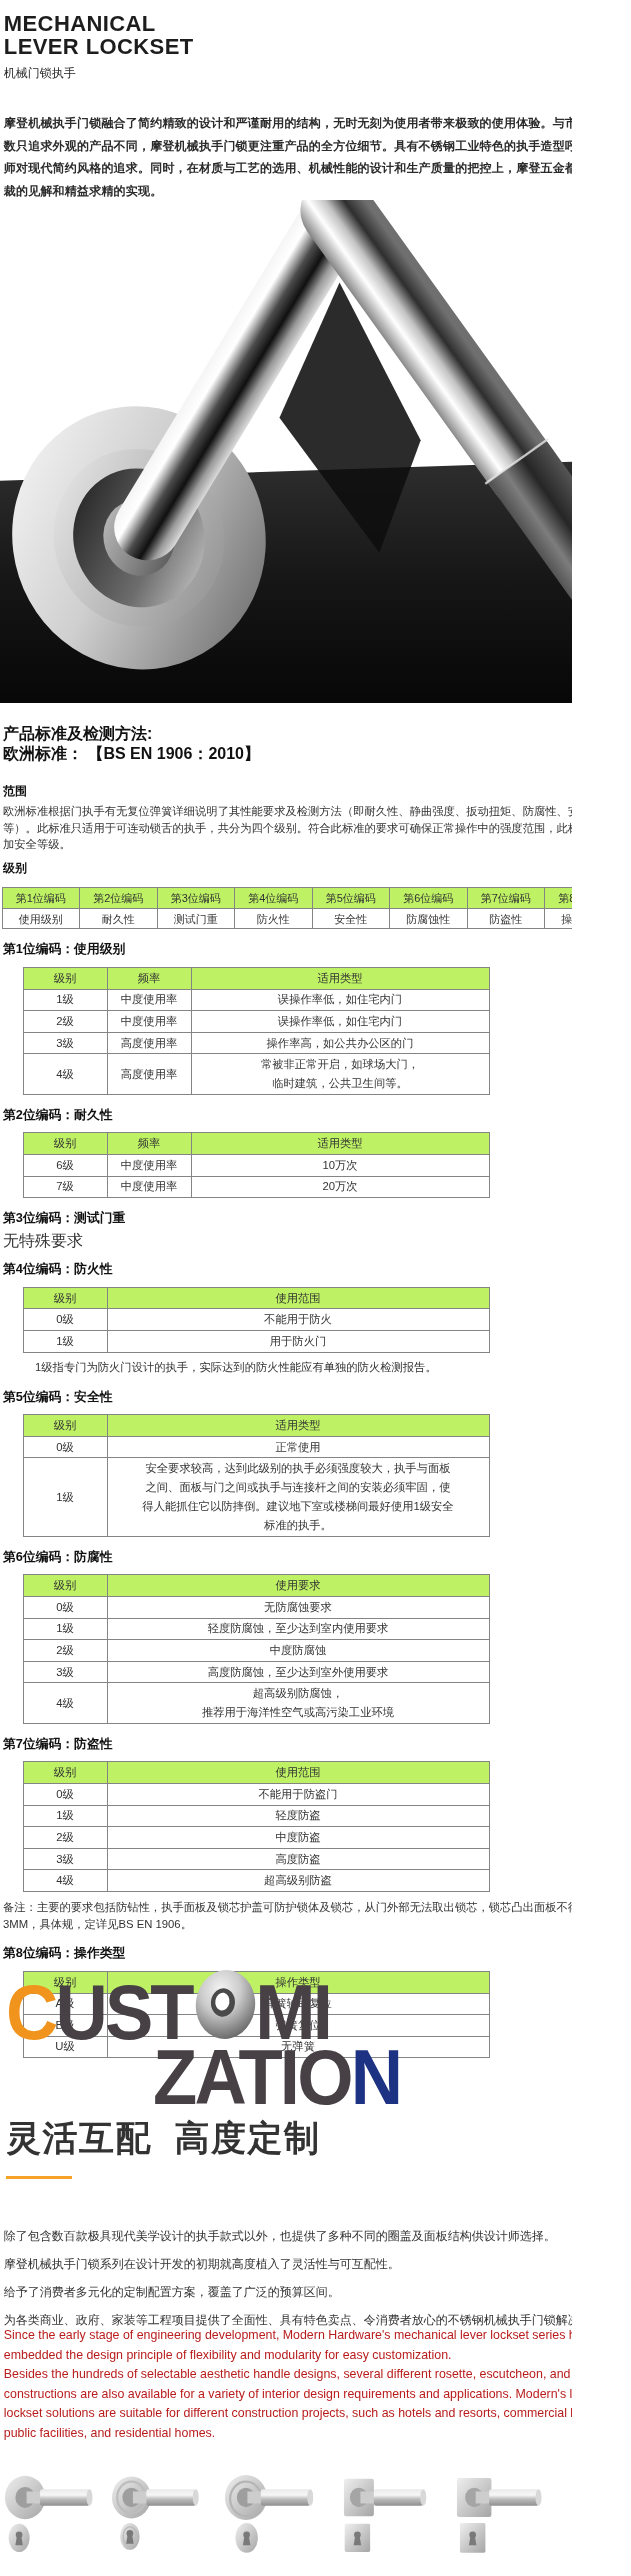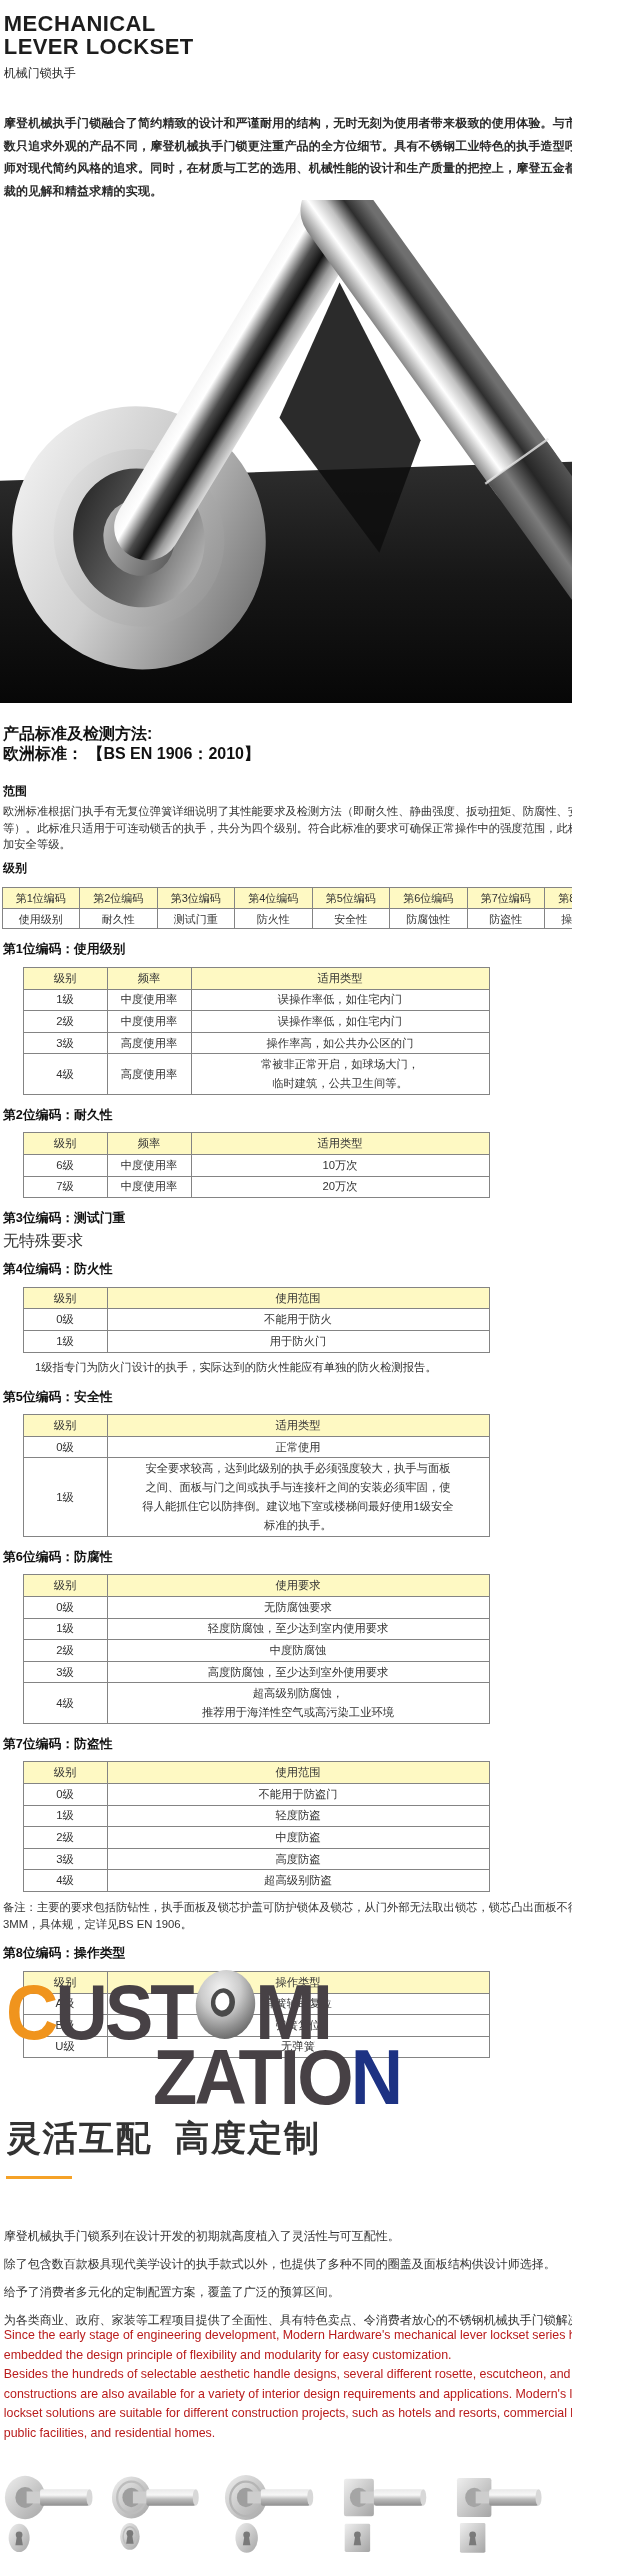--- a/index.html
+++ b/index.html
@@ -20,21 +20,21 @@
   .flow{position:absolute;top:712px;left:3px;width:625px;}
   .b{font-weight:700;color:#111;}
   .std-line{font-size:16px;line-height:20px;}
   .h-scope{font-size:12px;line-height:16.5px;margin-top:19px;}
   .ptext{font-size:11.3px;line-height:16.5px;margin-top:3.8px;color:#333;}
   .h-grade{font-size:12px;line-height:16.5px;margin-top:7.5px;}
 
   table{border-collapse:collapse;table-layout:fixed;}
   th,td{border:0.8px solid #848484;text-align:center;font-weight:normal;
         font-size:11.3px;line-height:19px;padding:0.8px 3px;color:#333;white-space:pre-line;}
-  thead th{background:#fef9c3;}
+  thead th{background:#bef264;}
   .codeTable{width:621px;margin-top:10.5px;margin-left:-1.5px;}
   .codeTable th,.codeTable td{font-size:11px;line-height:18px;}
   .secHead{font-size:12.8px;font-weight:700;color:#111;margin-top:12px;line-height:16.5px;}
   .secTable{width:467px;margin-left:19.5px;margin-top:9px;}
   .secTable .c0{width:77px;}
   .secTable .c1of3{width:77px;}
   .secText{font-size:16px;line-height:16.5px;margin-top:6px;color:#333;}
   .note{font-size:11.3px;line-height:17.3px;margin-top:6.8px;color:#333;width:625px;}
   .note.indent{padding-left:32px;width:593px;}
 
@@ -385,22 +385,22 @@
     </div>
     <div class="bigline bigline2">
       <span class="g">ZATIO</span>
         <span id="nNavy" style="color: rgb(29, 50, 131);">N</span>
     </div>
     <div class="tagline">灵活互配 高度定制</div>
     <div class="orange-rule" id="orangeRule" style="background: rgb(245, 162, 39);"></div>
   </div>
 
   <div class="flexpara" id="flexPara">
+      <div>除了包含数百款极具现代美学设计的执手款式以外，也提供了多种不同的圈盖及面板结构供设计师选择。</div>
       <div>摩登机械执手门锁系列在设计开发的初期就高度植入了灵活性与可互配性。</div>
-      <div>除了包含数百款极具现代美学设计的执手款式以外，也提供了多种不同的圈盖及面板结构供设计师选择。</div>
       <div>给予了消费者多元化的定制配置方案，覆盖了广泛的预算区间。</div>
       <div>为各类商业、政府、家装等工程项目提供了全面性、具有特色卖点、令消费者放心的不锈钢机械执手门锁解决方案。</div>
     </div>
   <div class="engpara" id="engPara">
       <p>Since the early stage of engineering development, Modern Hardware's mechanical lever lockset series have embedded the design principle of flexibility and modularity for easy customization.</p>
       <p>Besides the hundreds of selectable aesthetic handle designs, several different rosette, escutcheon, and long plate constructions are also available for a variety of interior design requirements and applications. Modern's lever lockset solutions are suitable for different construction projects, such as hotels and resorts, commercial buildings, public facilities, and residential homes.</p>
     </div>
 
   <svg class="products" viewBox="0 0 840 159">
     <defs>

